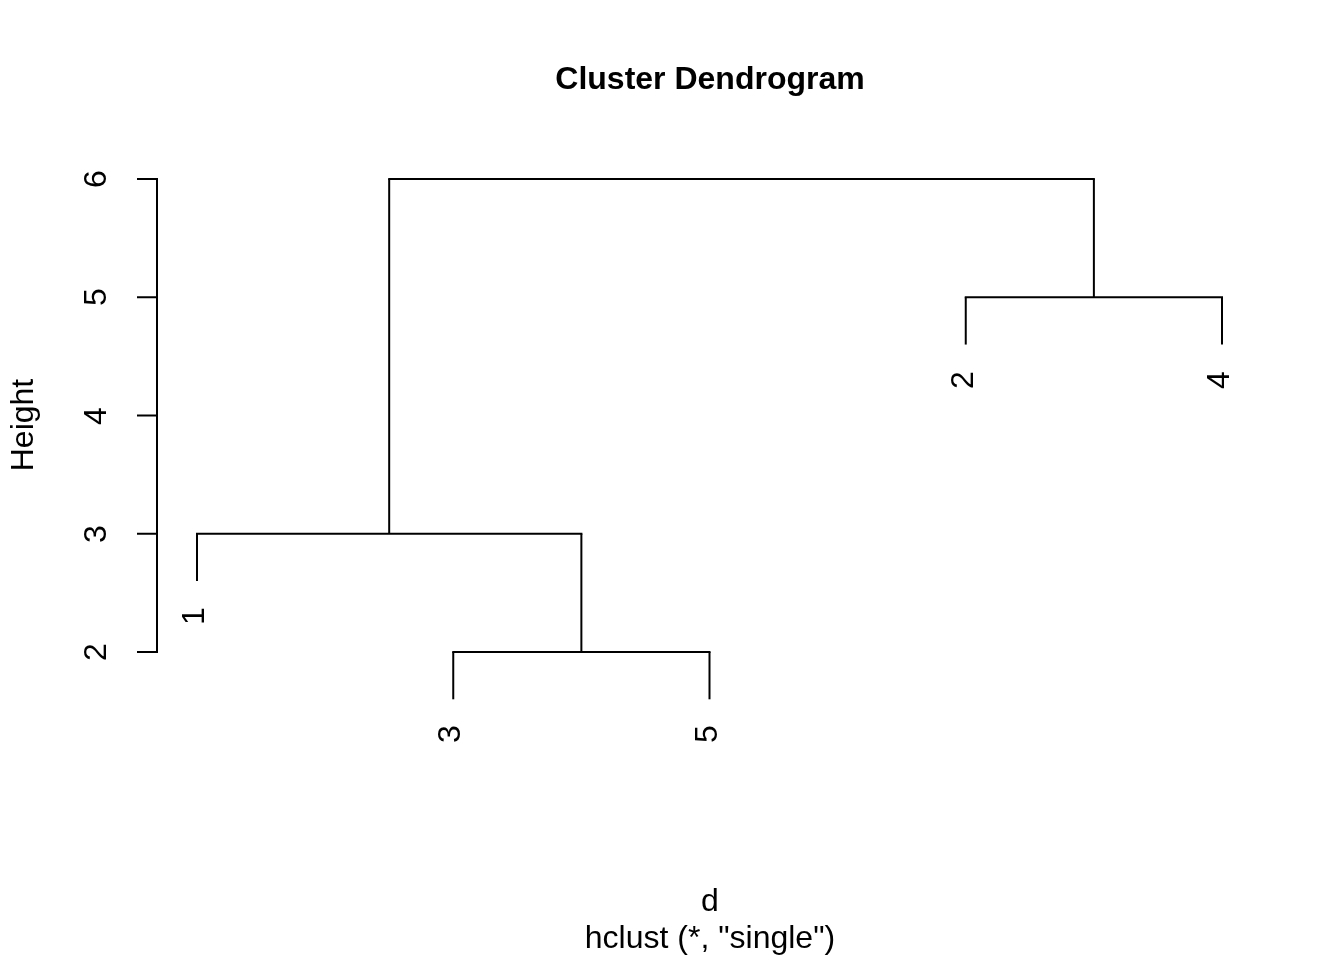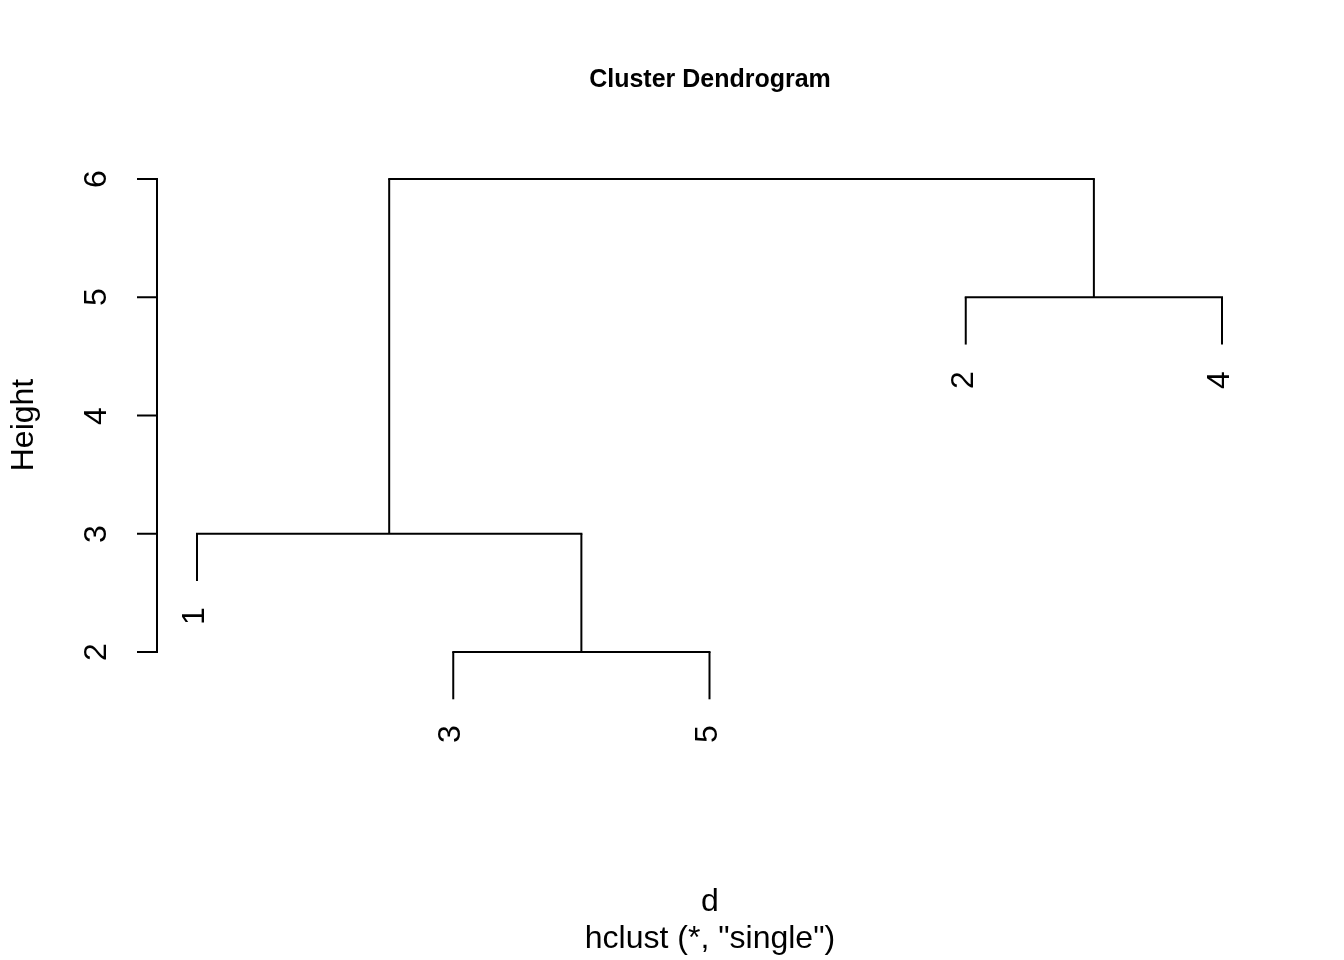--- a/index.html
+++ b/index.html
@@ -26,21 +26,21 @@
     white-space: nowrap;
     color: #000000;
     transform: translate(-50%, -50%);
     font-size: 32px;
     line-height: 1;
   }
   .lbl.rot {
     transform: translate(-50%, -50%) rotate(-90deg);
   }
   .lbl.title {
-    font-size: 25px;
+    font-size: 32px;
     font-weight: bold;
   }
 </style>
 </head>
 <body>
 
 <div id="canvas">
 
   <svg id="plot-svg" width="1344" height="960" viewBox="0 0 1344 960">
       <line x1="157" y1="178" x2="157" y2="653" stroke="#000000" stroke-width="2"></line>

